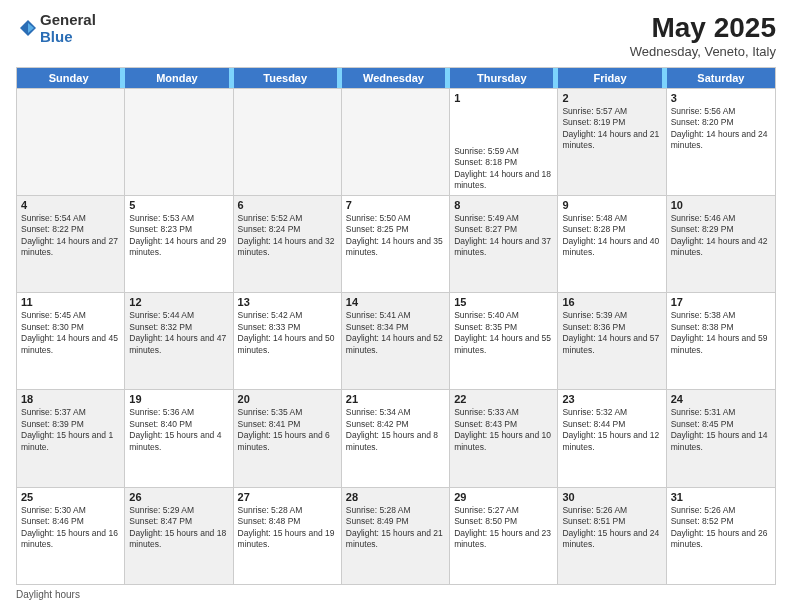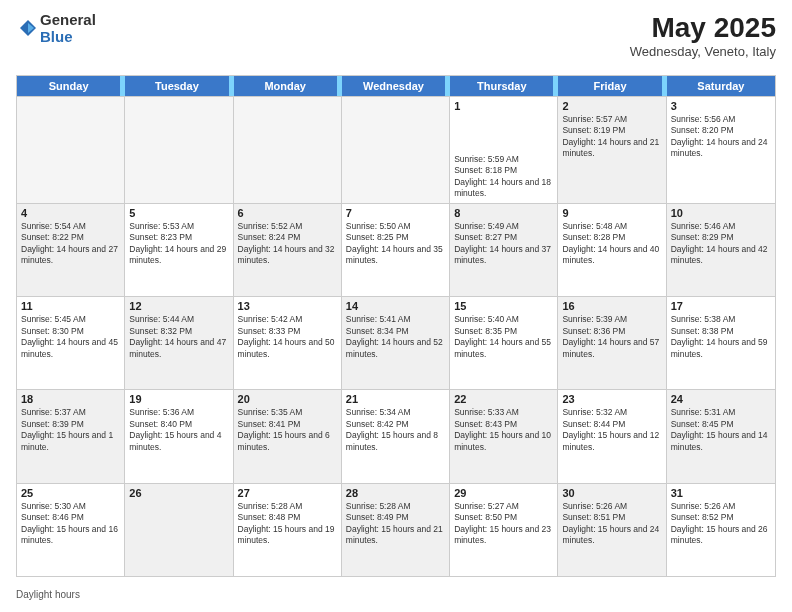--- a/index.html
+++ b/index.html
@@ -9,21 +9,20 @@
       font-family: Arial, sans-serif;
       background: #fff;
       overflow: hidden;
     }
     .page {
       width: 792px;
       height: 612px;
       padding: 12px 16px;
       display: flex;
       flex-direction: column;
-      gap: 8px;
     }
     .header {
       display: flex;
       justify-content: space-between;
       align-items: flex-start;
       margin-bottom: 8px;
     }
     .logo {
       display: flex;
       align-items: center;
@@ -131,22 +130,22 @@
     </div>
     <div class="title-block">
       <div class="month-title">May 2025</div>
       <div class="subtitle">Wednesday, Veneto, Italy</div>
     </div>
   </div>
 
   <div class="calendar">
     <div class="cal-header-row">
     <div class="cal-header-cell">Sunday</div>
+        <div class="cal-header-cell">Monday</div>
         <div class="cal-header-cell">Tuesday</div>
-        <div class="cal-header-cell">Monday</div>
         <div class="cal-header-cell">Wednesday</div>
         <div class="cal-header-cell">Thursday</div>
         <div class="cal-header-cell">Friday</div>
         <div class="cal-header-cell">Saturday</div>
       </div>
     <div class="cal-body">
     <div class="cal-row">
           <div class="cal-cell empty"></div>
           <div class="cal-cell empty"></div>
           <div class="cal-cell empty"></div>
@@ -304,20 +303,23 @@
         </div>
         <div class="cal-row">
           <div class="cal-cell">
             <div class="day-num">25</div>
             <div class="day-info" style="white-space: pre-line;">Sunrise: 5:30 AM
 Sunset: 8:46 PM
 Daylight: 15 hours and 16 minutes.</div>
           </div>
           <div class="cal-cell shaded">
             <div class="day-num">26</div>
+            <div class="day-info" style="white-space: pre-line;">Sunrise: 5:29 AM
+Sunset: 8:47 PM
+Daylight: 15 hours and 18 minutes.</div>
           </div>
           <div class="cal-cell">
             <div class="day-num">27</div>
             <div class="day-info" style="white-space: pre-line;">Sunrise: 5:28 AM
 Sunset: 8:48 PM
 Daylight: 15 hours and 19 minutes.</div>
           </div>
           <div class="cal-cell shaded">
             <div class="day-num">28</div>
             <div class="day-info" style="white-space: pre-line;">Sunrise: 5:28 AM

